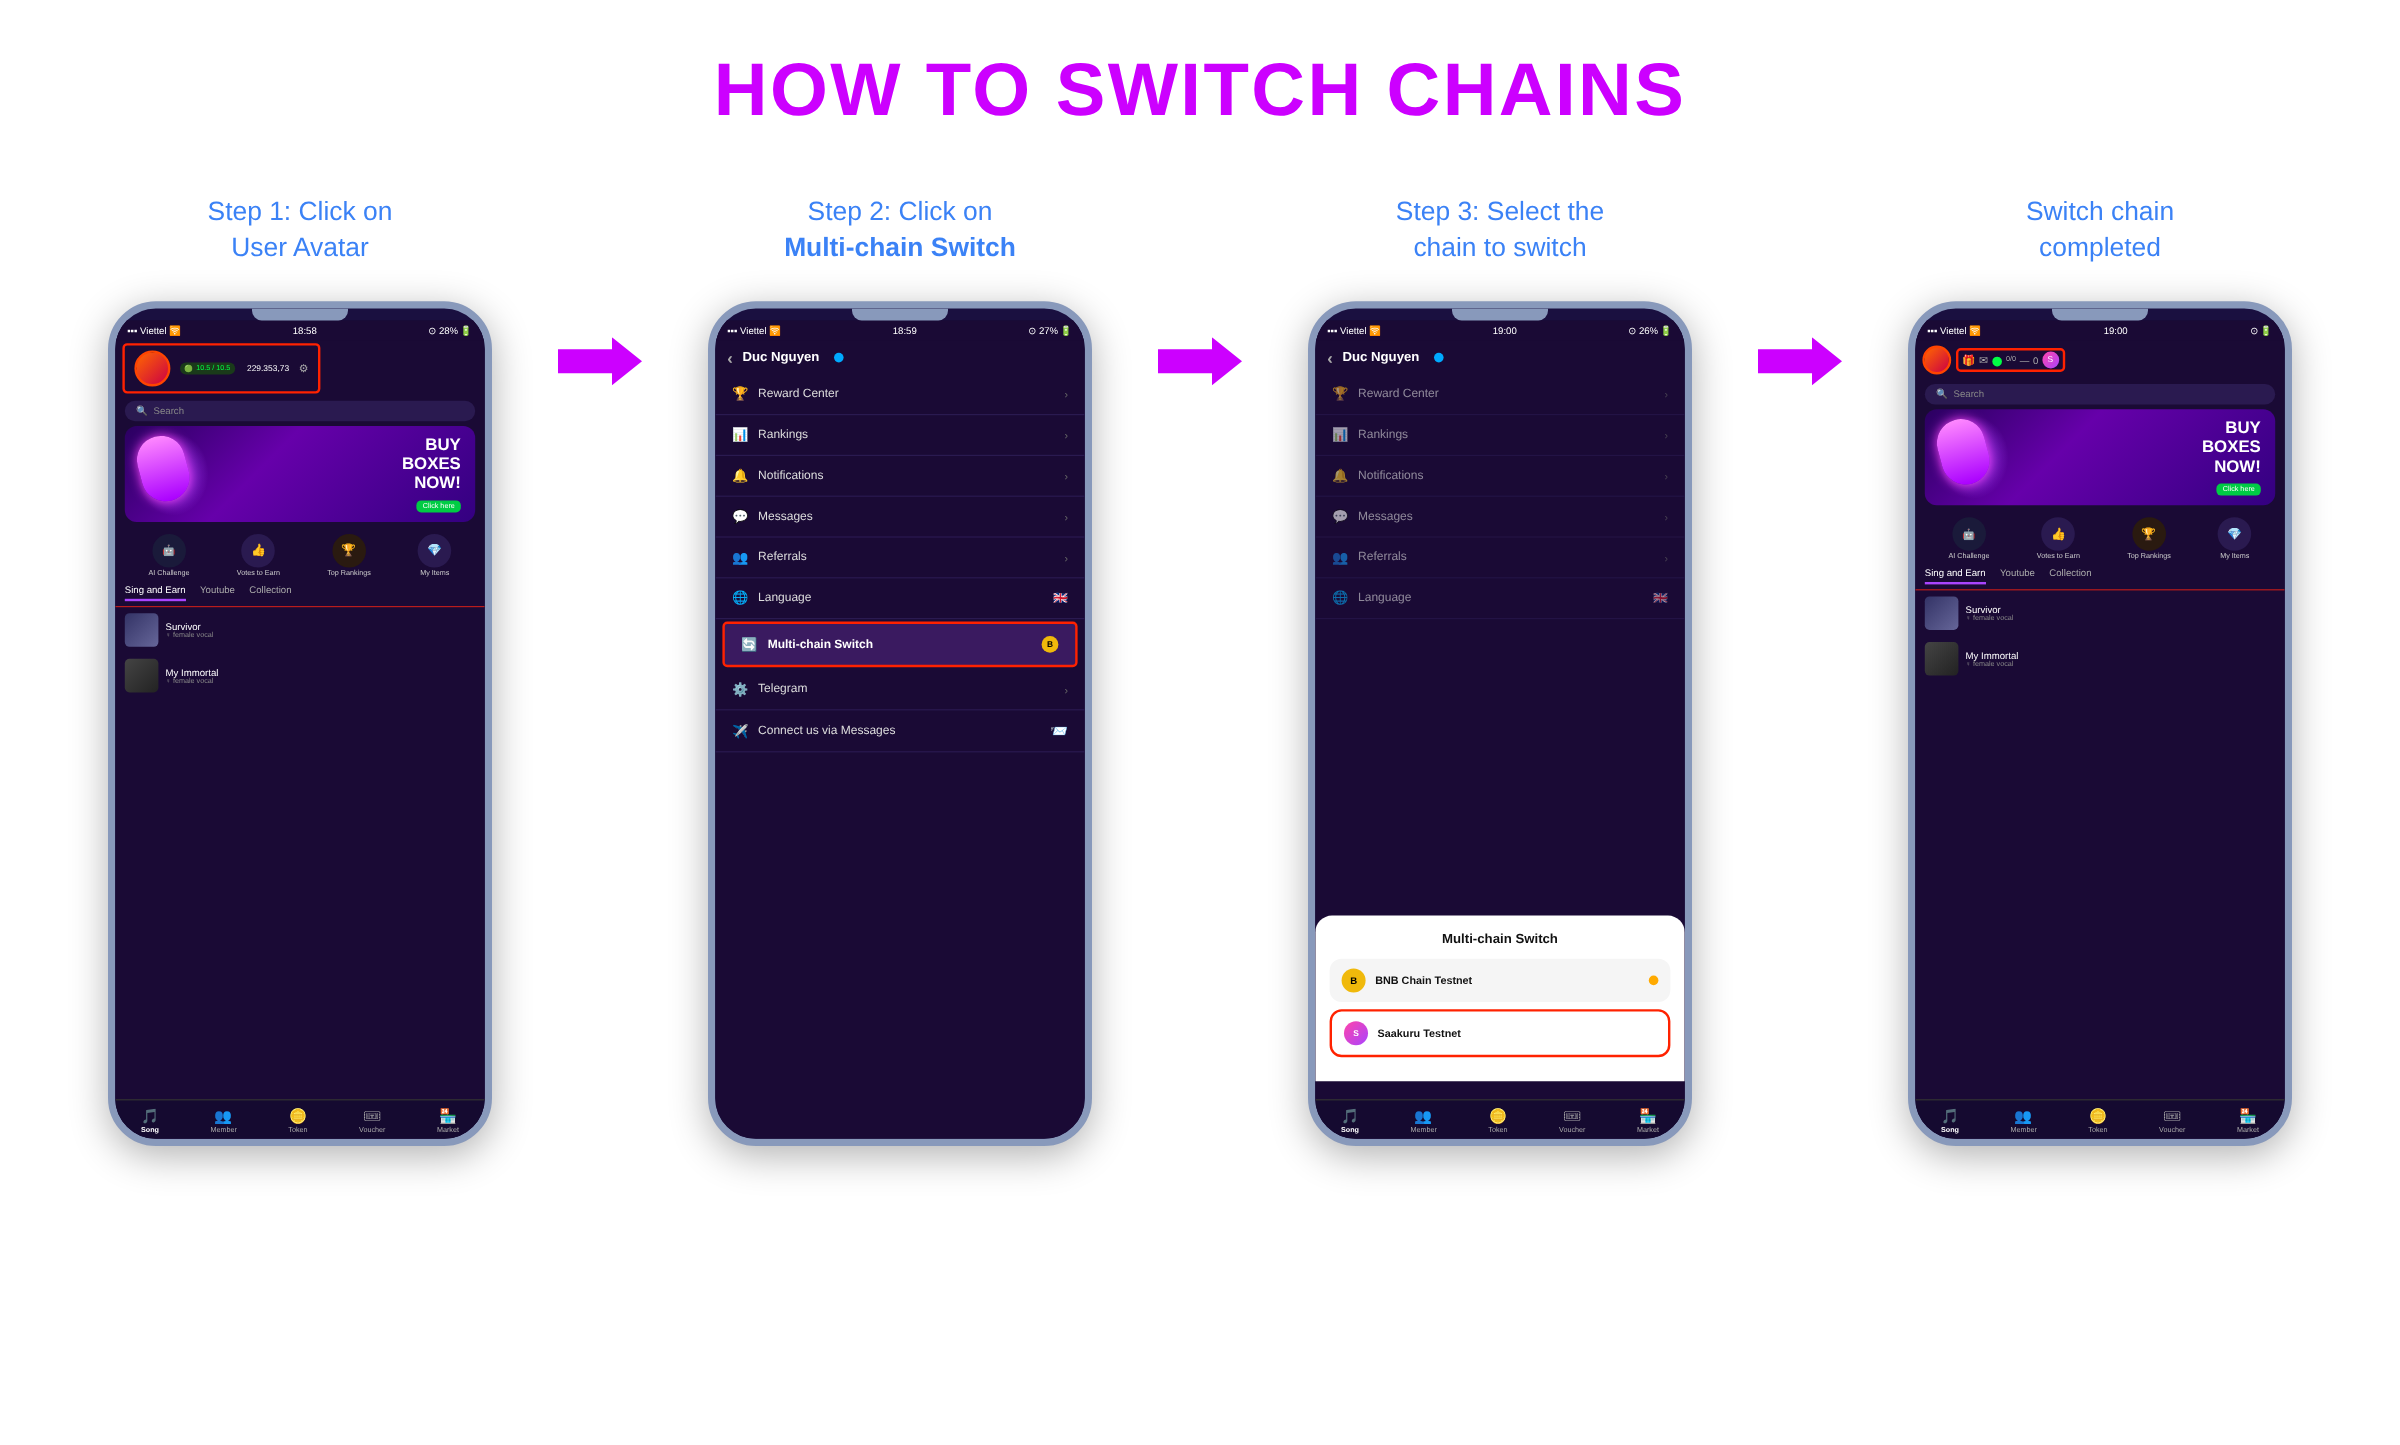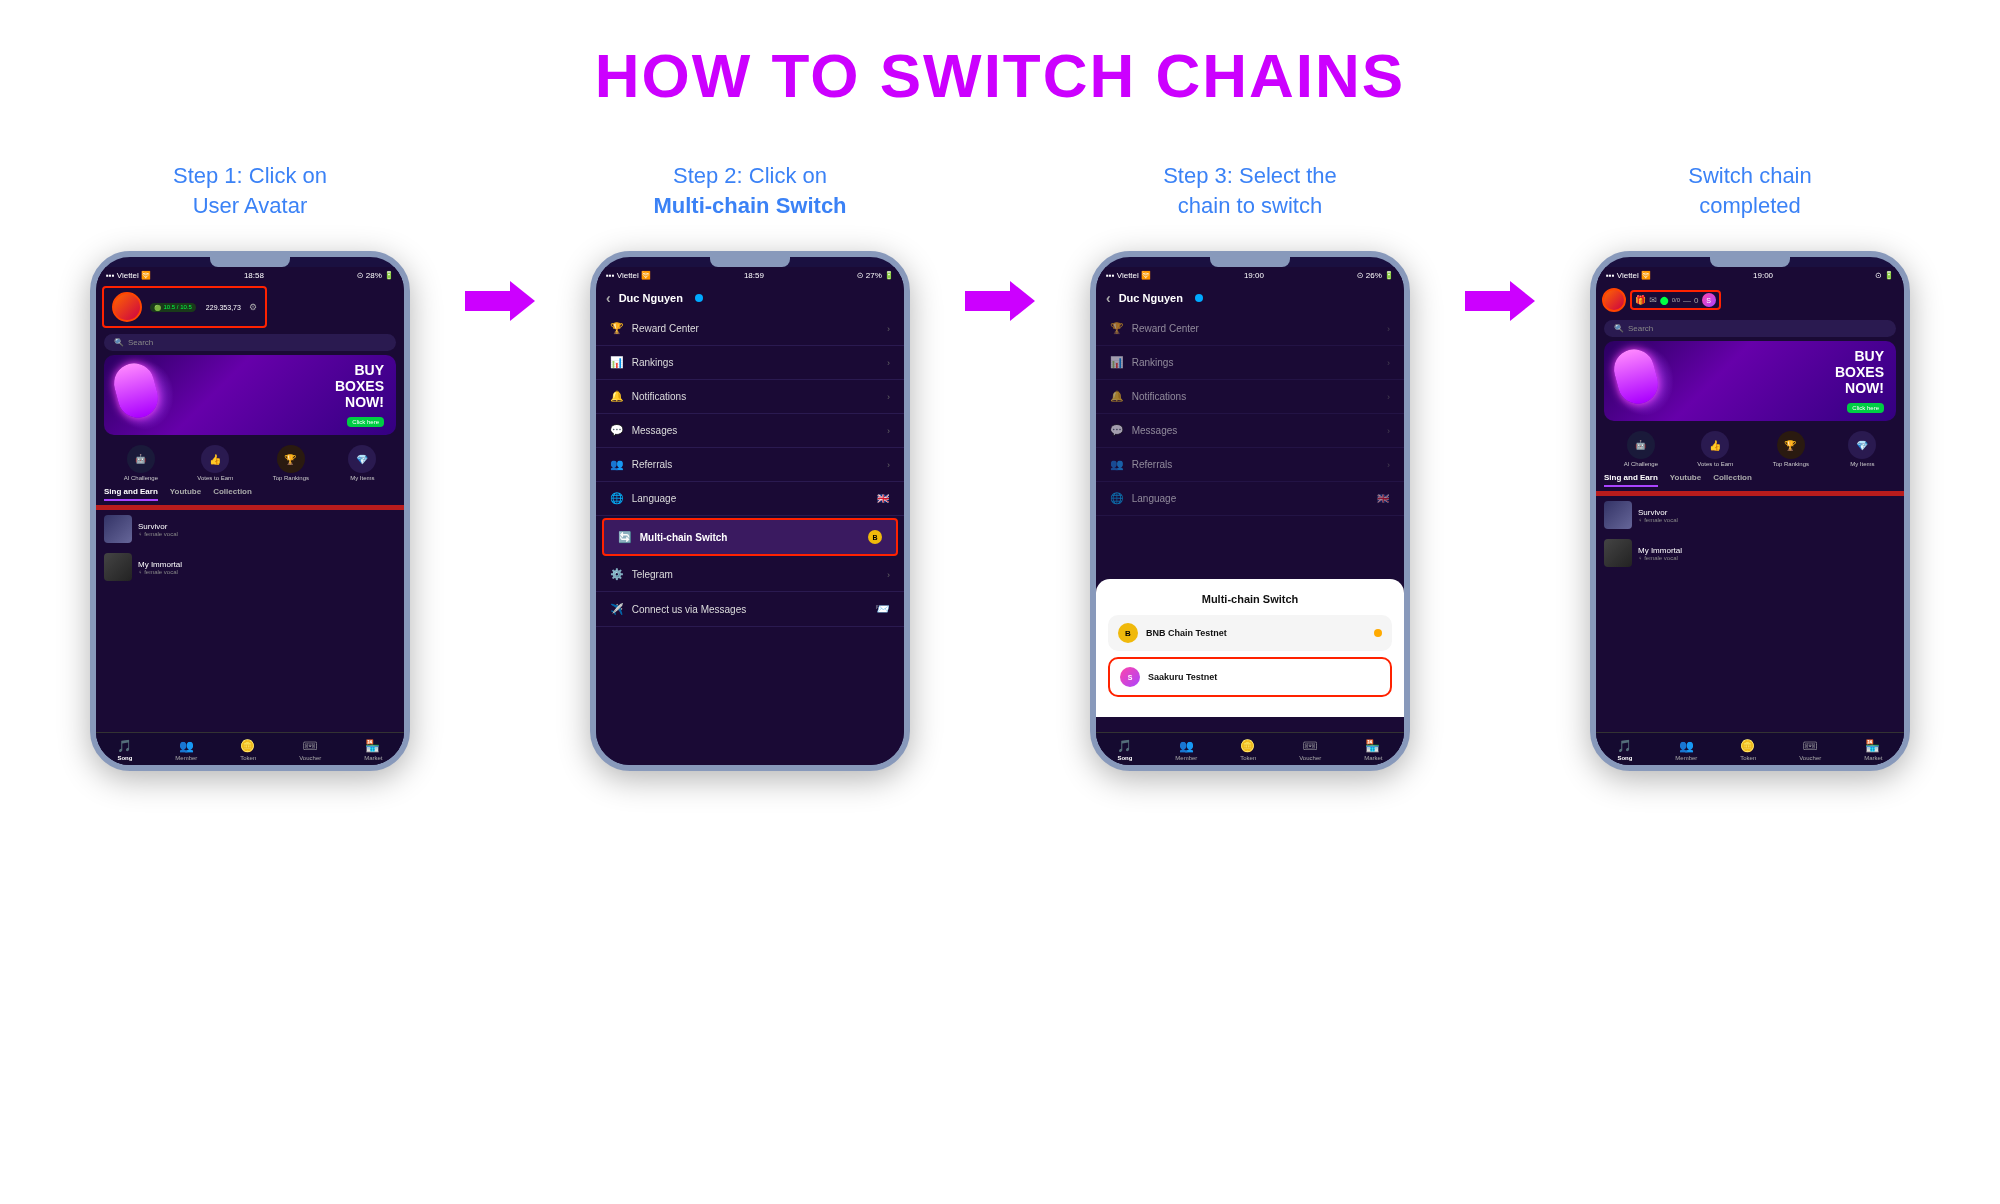--- a/index.html
+++ b/index.html
@@ -61,21 +61,21 @@
     }
 
     .arrow {
       width: 70px;
       height: 40px;
     }
 
     
     .phone {
       width: 320px;
-      height: 520px;
+      height: 704px;
       background: #1a1040;
       border-radius: 40px;
       border: 6px solid #8899bb;
       position: relative;
       overflow: hidden;
       box-shadow: 0 8px 32px rgba(0,0,0,0.3);
     }
 
     .phone-notch {
       width: 80px;
@@ -212,22 +212,21 @@
     .qa-label {
       font-size: 6px;
       color: #ccc;
       text-align: center;
     }
 
     .tabs {
       display: flex;
       gap: 12px;
       padding: 0 8px 4px;
-      border-bottom: 5px solid #b91c1c;
-      font-weight: bold;
+      border-bottom: 1px solid #b91c1c;
     }
 
     .tab {
       font-size: 8px;
       color: #aaa;
       padding-bottom: 3px;
     }
 
     .tab.active {
       color: #fff;

